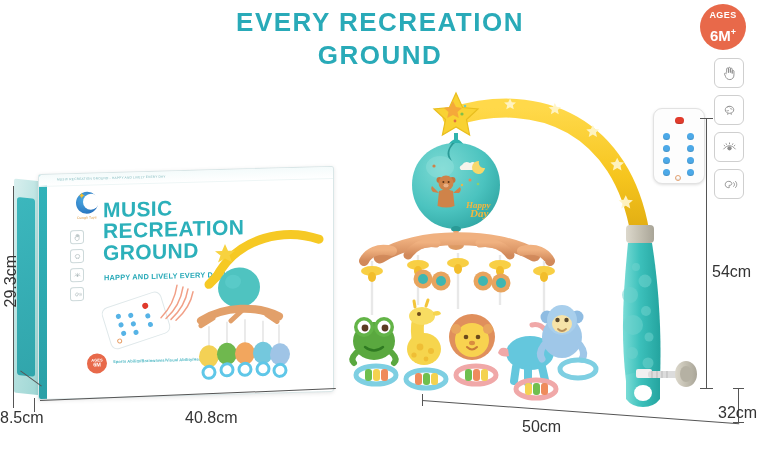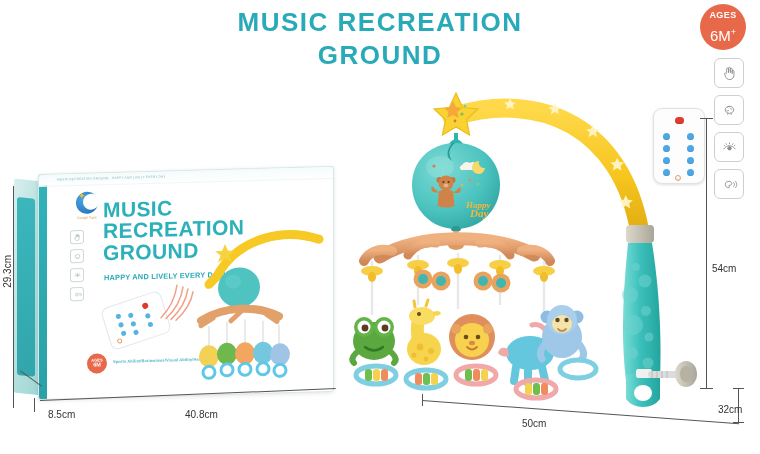--- a/index.html
+++ b/index.html
@@ -21,21 +21,21 @@
 
   
   .ages-badge {
     position: absolute; right: 14px; top: 4px;
     width: 46px; height: 46px; border-radius: 50%;
     background: #e8694a; color: #fff;
     display: flex; flex-direction: column; align-items: center; justify-content: center;
     line-height: 1;
   }
   .ages-badge .a1 { font-size: 9px; font-weight: 700; letter-spacing: .4px; }
-  .ages-badge .a2 { font-size: 15px; font-weight: 400; margin-top: 8px; }
+  .ages-badge .a2 { font-size: 15px; font-weight: 700; margin-top: 8px; }
   .ages-badge .a2 sup { font-size: 9px; }
 
   
   .feature-col { position: absolute; right: 12px; top: 58px; width: 34px; }
   .feat {
     width: 30px; height: 30px; margin-bottom: 7px;
     border: 1px solid #cfcfcf; border-radius: 6px;
     display: flex; align-items: center; justify-content: center;
     background: #fff;
   }
@@ -114,24 +114,24 @@
     align-items:center; justify-content:center; line-height:1;
   }
   .pkg-ages .p1{font-size:4px;font-weight:700;}
   .pkg-ages .p2{font-size:5.5px;font-weight:700;}
   .pkg-skills { position:absolute; left:74px; top:186px; font-size:4px;
     color:#4fb8c4; font-weight:700; letter-spacing:.1px; }
 
   .pkg-mobile { position:absolute; right:4px; top:44px; width:150px; height:170px; }
 
   
-  .dim { position: absolute; color: #333; font-size: 10px; }
+  .dim { position: absolute; color: #333; font-size: 16px; }
   .dim-29 { left: 2px; top: 255px; width: 14px; text-align:center;
     writing-mode: vertical-rl; transform: rotate(180deg); color:#333; }
-  .dim-85 { left: 0px; top: 409px; padding-left: 48px; }
+  .dim-85 { left: 0px; top: 409px; }
   .dim-408 { left: 185px; top: 409px; }
   .dim-50  { left: 522px; top: 418px; }
   .dim-54  { left: 712px; top: 263px; }
   .dim-32  { left: 718px; top: 404px; }
 
   .dline { position:absolute; background:#555; }
 
   
   .product { position:absolute; left:340px; top:75px; width:400px; height:340px; }
 
@@ -147,21 +147,21 @@
     background:#4ca9e8; box-shadow: inset 0 -1px 1px rgba(0,0,0,.15); }
   .remote-real .rr.pow { background:#e23b2c; width:9px; height:7px; border-radius:4px; left:21px; top:8px;}
   .remote-real .rr.small { background:#fff; border:1px solid #e2a070; width:6px; height:6px; }
 </style>
 </head>
 <body>
 
 <div id="stage">
 
   <div class="title-block">
-    <span>MUSIC RECREATION</span>
+    <span>EVERY RECREATION</span>
     <span class="title-l2">GROUND</span>
   </div>
 
   <div class="ages-badge">
     <span class="a1">AGES</span>
     <span class="a2"><span>6M</span><sup>+</sup></span>
   </div>
 
   <div class="feature-col">
     <div class="feat">

